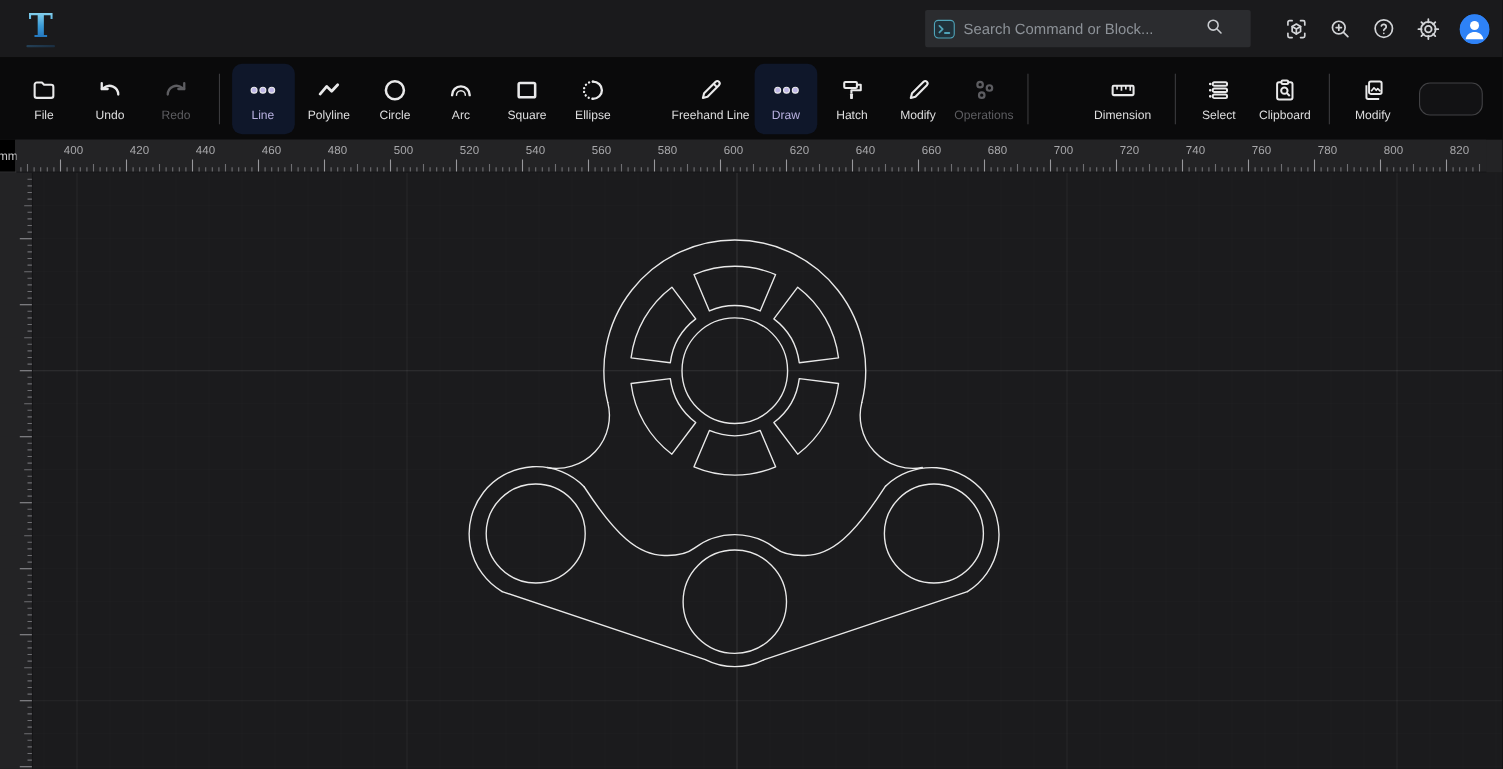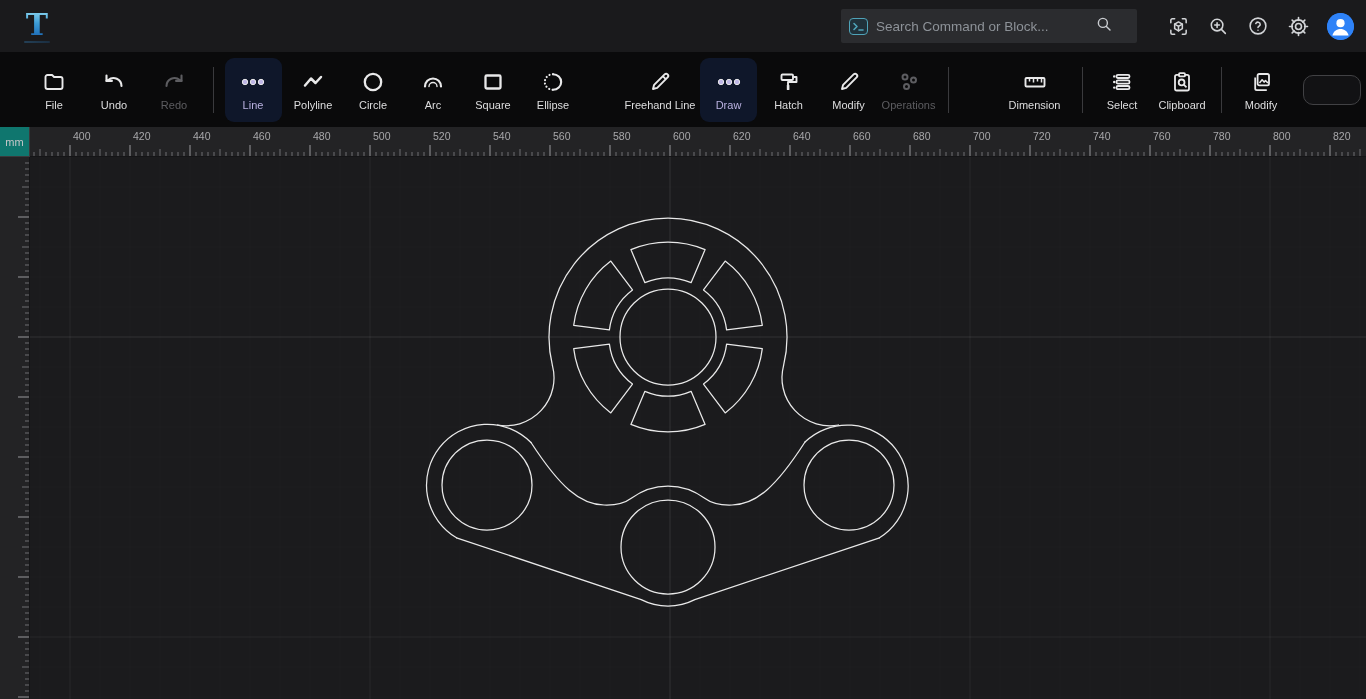--- a/index.html
+++ b/index.html
@@ -24,21 +24,21 @@
     display:flex; align-items:center; justify-content:center; flex:none; }
   .searchbox input {
     flex:1; background:transparent; border:none; outline:none; color:#cfd2d6;
     font-size:13.5px; padding:0 8px; font-family:"Liberation Sans", sans-serif;
   }
   .searchbox input::placeholder { color:#8d9298; }
   .tb-icon { width:26px; height:26px; margin-left:14px; display:flex; align-items:center; justify-content:center; cursor:pointer; }
   .avatar { width:27px; height:27px; border-radius:50%; background:#2e82f7; margin-left:16px; overflow:hidden; display:flex; align-items:center; justify-content:center; }
 
   
-  .toolbar { height:75px; background:#0a0a0b; display:flex; align-items:center; padding:0 24px; }
+  .toolbar { height:75px; background:#0a0a0b; display:flex; align-items:center; padding:0 10px; }
   .tool {
     width:57px; height:64px; border-radius:9px; margin:0 1.5px; flex:none;
     display:flex; flex-direction:column; align-items:center; justify-content:center; gap:4px; cursor:pointer;
   }
   .tool.wide { width:74px;margin-left:40px; }
   .tool .ticon { height:26px; display:flex; align-items:center; justify-content:center; }
   .tool .tlabel { font-size:11px; color:#dededf; white-space:nowrap; }
   .tool svg { stroke:#e9e9ea; }
   .tool.sel { background:#0f172a; }
   .tool.sel .tlabel { color:#b9b1e0; }
@@ -47,21 +47,21 @@
   .tb-sep { width:1px; height:46px; background:#3a3a3d; margin:0 9px; flex:none; }
   .toolbar-right { margin-left:auto; display:flex; align-items:center; }
   .layers-pill {
     width:58px; height:30px; border:1.5px solid #414144; border-radius:10px; background:#121214;
     display:flex; align-items:center; justify-content:center; gap:7px; margin:0 8px 0 12px; cursor:pointer;
   }
 
   
   .ruler-row { height:30px; display:flex; background:#232325; }
   .ruler-corner {
-    width:30px; height:30px; background:#0f766e; color:#c7c7c9; font-size:11px;
+    width:15px; height:30px; background:#000000; color:#c7c7c9; font-size:11px;
     display:flex; align-items:center; justify-content:center; border-right:1px solid #3a3a3c; border-bottom:1px solid #3a3a3c; flex:none;
   }
   .hruler { display:block; background:#232325; border-bottom:1px solid #151517; }
 
   
   .main { height:542px; display:flex; }
   .vruler { display:block; background:#232325; border-right:1px solid #151517; flex:none; }
   .canvas { position:relative; width:1336px; height:542px; background:#1b1b1d; }
   .canvas svg { display:block; }
 </style>

